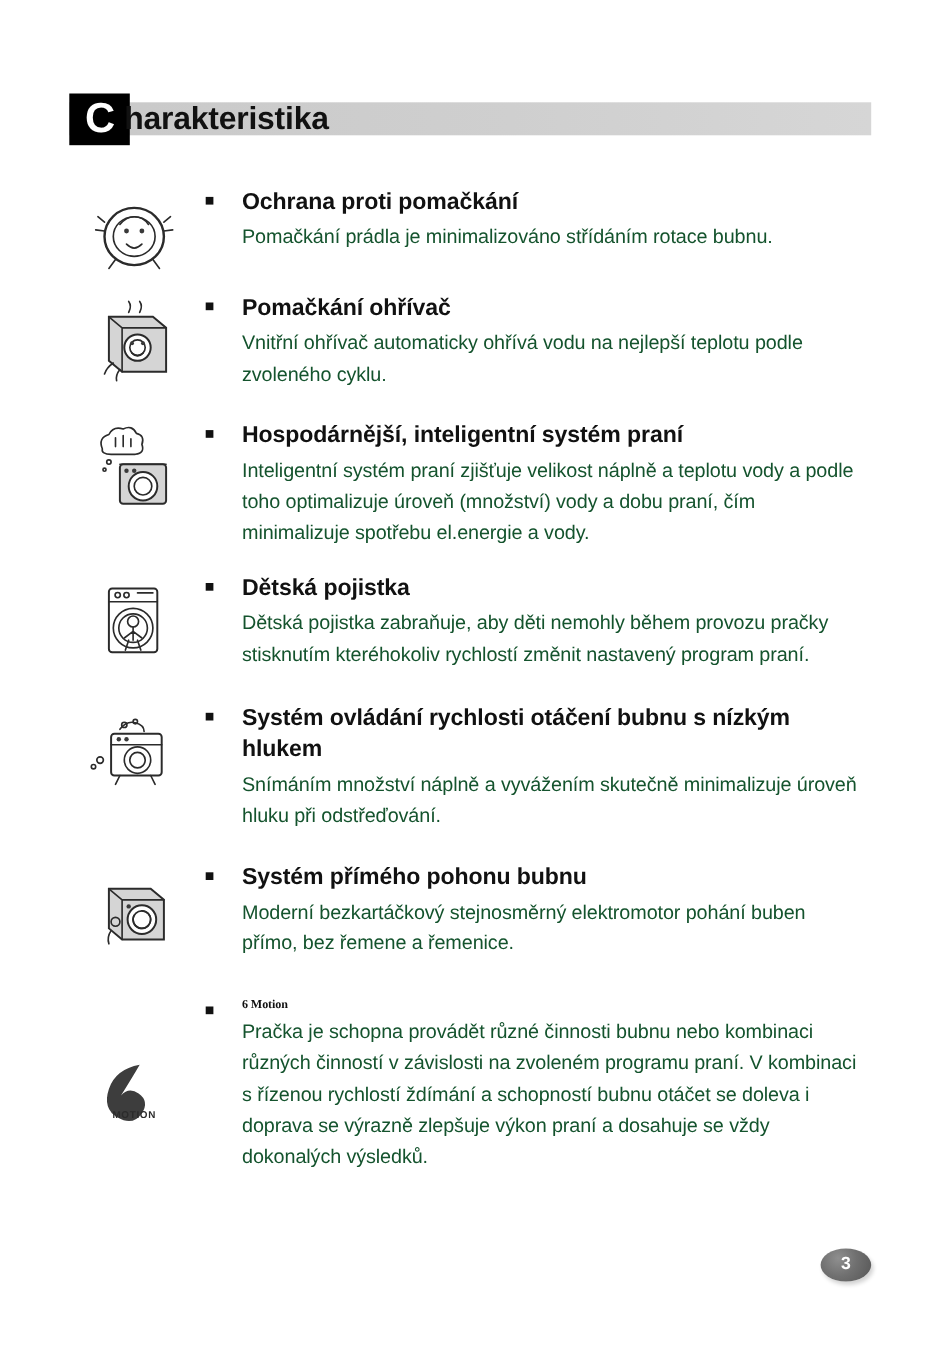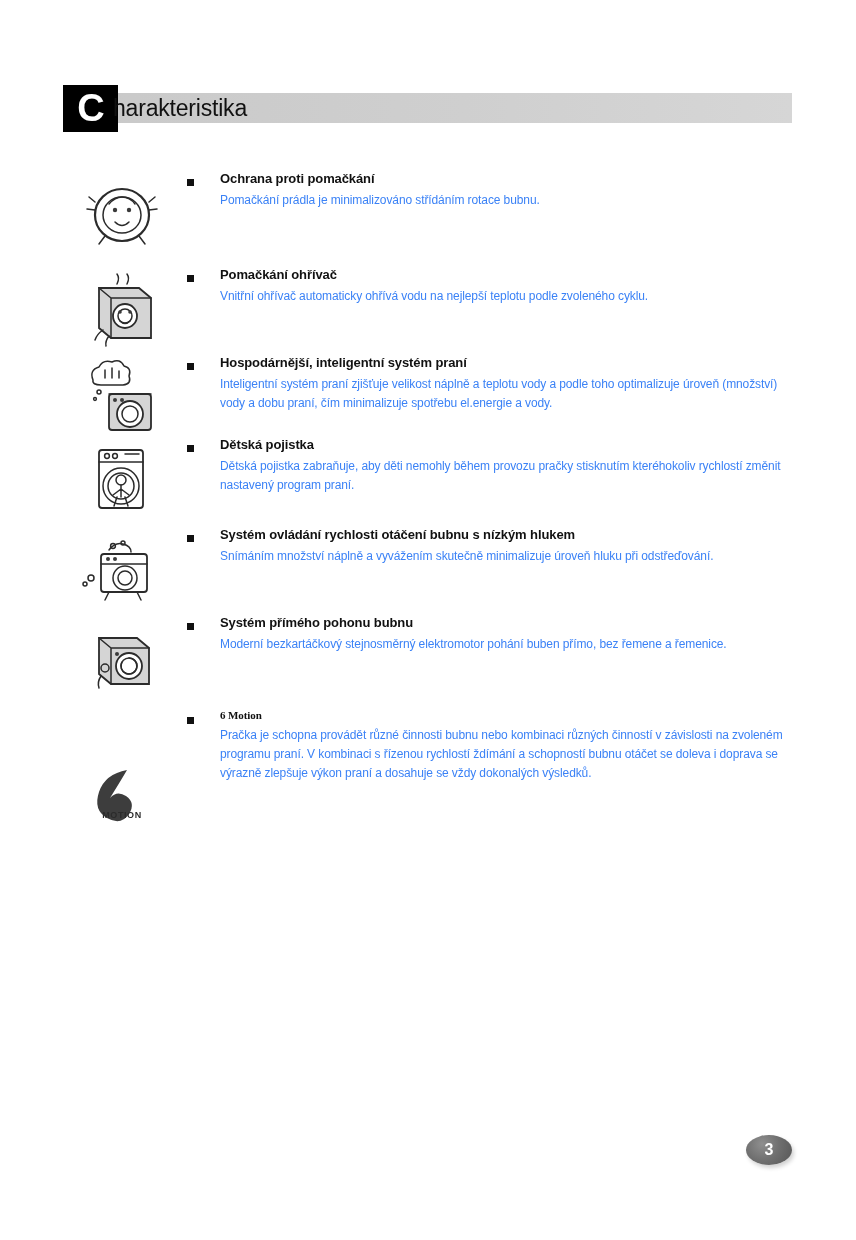--- a/index.html
+++ b/index.html
@@ -46,22 +46,22 @@
     line-height: 47px;
     text-align: center;
     letter-spacing: -1px;
   }
   .header-title {
     position: absolute;
     left: 113px;
     top: 93px;
     height: 30px;
     line-height: 30px;
-    font-size: 23px;
-    font-weight: normal;
+    font-size: 29px;
+    font-weight: bold;
     color: #111111;
     letter-spacing: -0.2px;
   }
 
   
   .features {
     position: absolute;
     left: 63px;
     top: 170px;
     width: 730px;
@@ -88,35 +88,35 @@
     top: 9px;
     width: 7px;
     height: 7px;
     background: #111111;
   }
   .feature-body {
     margin-left: 157px;
     padding-right: 10px;
   }
   .feature-title {
-    font-size: 13px;
+    font-size: 21px;
     font-weight: bold;
     color: #111111;
     line-height: 1.35;
     margin: 0 0 3px 0;
     letter-spacing: -0.1px;
   }
   .feature-title.serif {
     font-family: "Liberation Serif", serif;
     font-size: 11px;
   }
   .feature-text {
-    font-size: 12px;
+    font-size: 18px;
     line-height: 1.58;
-    color: #3b82f6;
+    color: #14532d;
     margin: 0;
     letter-spacing: -0.1px;
   }
 
   
   .f0 { margin-bottom: 36px; }
   .f1 { margin-bottom: 28px; }
   .f2 { margin-bottom: 22px; }
   .f3 { margin-bottom: 30px; }
   .f4 { margin-bottom: 28px; }

